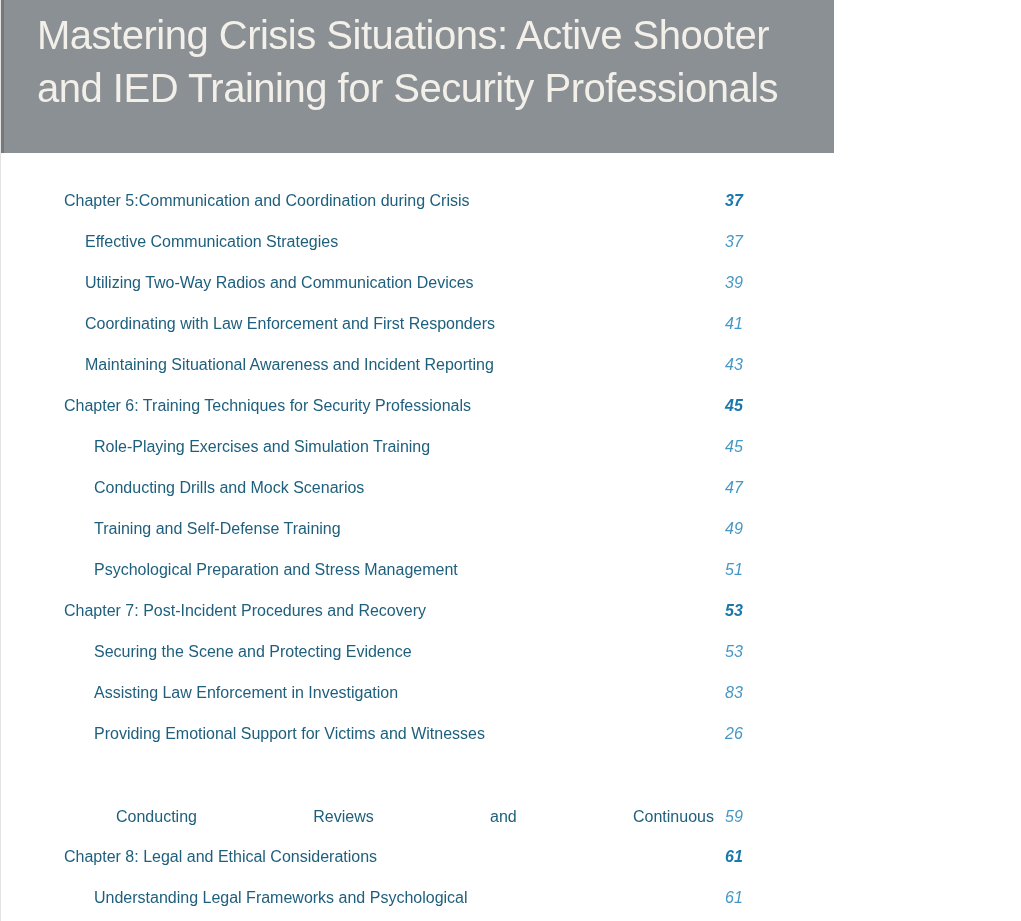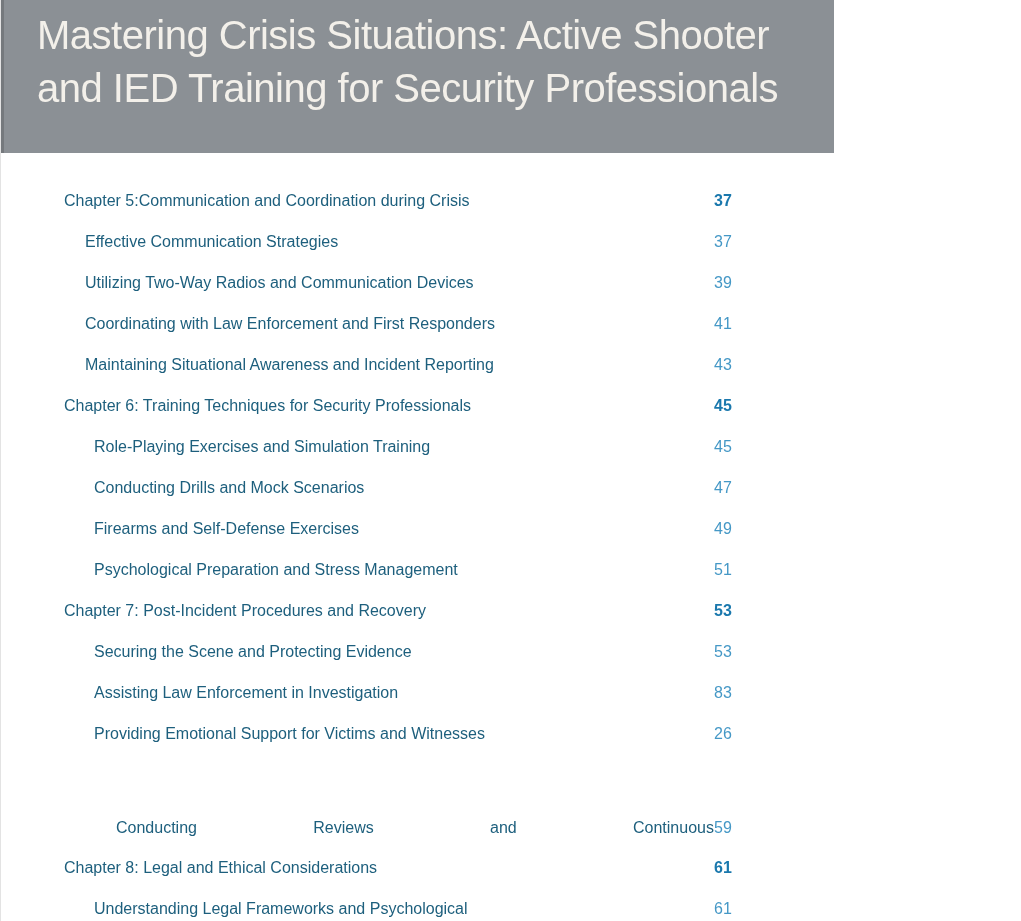--- a/index.html
+++ b/index.html
@@ -39,31 +39,32 @@
     justify-content: space-between;
     align-items: center;
     height: 41px;
   }
   .lvl-ch  { padding-left: 26px; }
   .lvl-s1  { padding-left: 47px; }
   .lvl-s2  { padding-left: 56px; }
   .label { white-space: nowrap; }
   .page-num {
     color: var(--sub_page, #4598c6);
-    text-align: left;
+    text-align: center;
     min-width: 40px;
+    font-style: italic;
   }
   .page-num.pg-bold {
     color: var(--chapter_page, #1a78ad);
     font-weight: 700;
   }
   
   .row-wrap {
     height: 78px;
-    margin-top: 15px;
+    margin-top: 4px;
     display: flex;
     justify-content: space-between;
     align-items: flex-end;
   }
   .wrap-label { width: 720px; }
   .justify-line {
     display: flex;
     justify-content: space-between;
     margin-left: 78px;
     line-height: 38px;
@@ -111,21 +112,21 @@
     </div>
     <div class="row lvl-s2">
       <span class="label">Role-Playing Exercises and Simulation Training</span>
       <span class="page-num">45</span>
     </div>
     <div class="row lvl-s2">
       <span class="label">Conducting Drills and Mock Scenarios</span>
       <span class="page-num">47</span>
     </div>
     <div class="row lvl-s2">
-      <span class="label">Firearms and Self-Defense Exercises</span>
+      <span class="label">Training and Self-Defense Training</span>
       <span class="page-num">49</span>
     </div>
     <div class="row lvl-s2">
       <span class="label">Psychological Preparation and Stress Management</span>
       <span class="page-num">51</span>
     </div>
 
     <div class="row lvl-ch">
       <span class="label">Chapter 7: Post-Incident Procedures and Recovery</span>
       <span class="page-num pg-bold">53</span>

